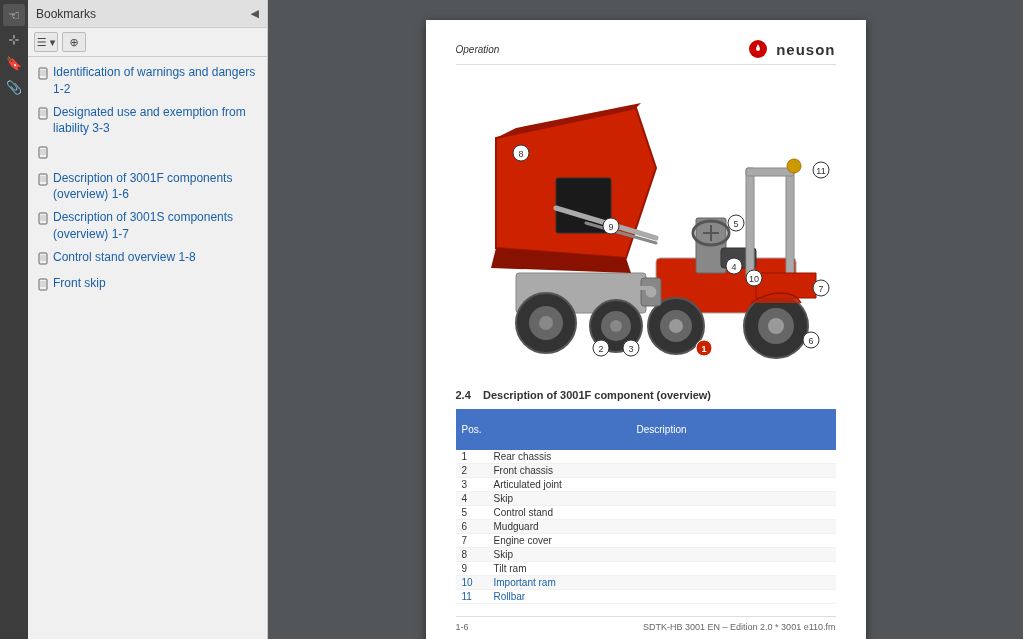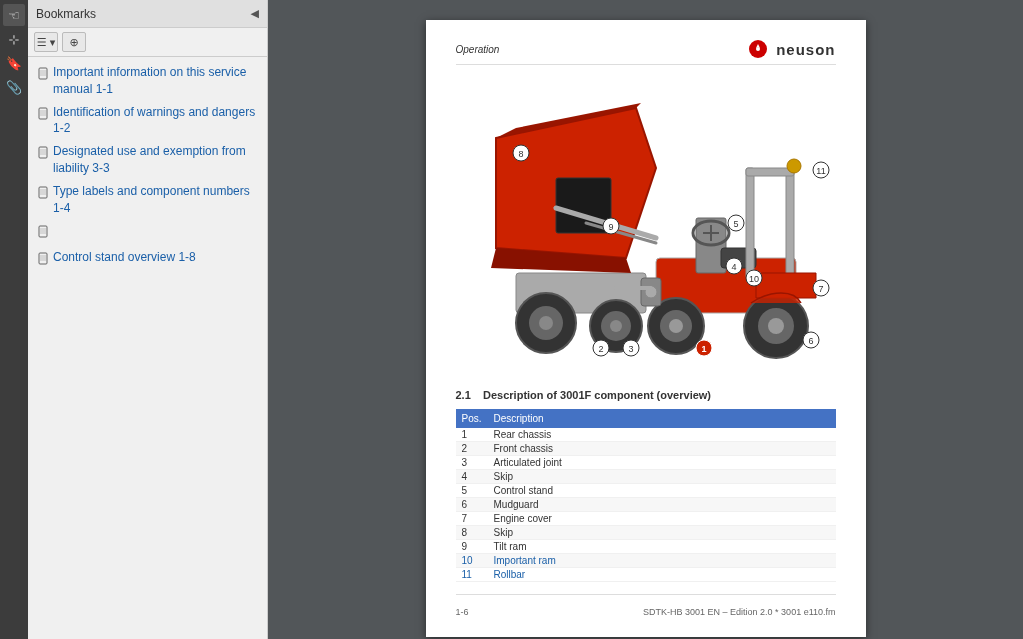--- a/index.html
+++ b/index.html
@@ -193,22 +193,22 @@
 
     
     .components-table {
       width: 100%;
       border-collapse: collapse;
       font-size: 10px;
     }
     .components-table thead tr th {
       background: #4472c4;
       color: #fff;
-      padding: 4px 6px;
-      text-align: left;
+      padding: 15px 6px;
+      text-align: center;
       font-weight: normal;
     }
     .components-table tbody tr td {
       padding: 1px 6px;
       color: #333;
       border-bottom: 1px solid #f0f0f0;
     }
     .components-table tbody tr:nth-child(even) td {
       background: #f7f7f7;
     }
@@ -220,21 +220,21 @@
     .components-table tbody tr td.pos-10-label {
       color: #1a5fa8;
     }
 
     
     .page-footer {
       display: flex;
       justify-content: space-between;
       align-items: center;
       margin-top: 12px;
-      padding-top: 12px;
+      padding-top: 5px;
       border-top: 1px solid #ddd;
       font-size: 9px;
       color: #666;
     }
     .page-number { font-size: 9px; color: #666; }
   </style>
 </head>
 <body>
 
 <div class="left-toolbar">
@@ -247,29 +247,20 @@
 <div class="bookmarks-panel">
   <div class="bookmarks-header">
     <span class="bookmarks-title">Bookmarks</span>
     <span class="header-close">◀</span>
   </div>
   <div class="bookmarks-toolbar">
     <div class="bm-tool-btn">☰ ▾</div>
     <div class="bm-tool-btn">⊕</div>
   </div>
   <div class="bookmarks-list" id="bookmarks-list">
-  <div class="bookmark-item">
-    <span class="bookmark-icon" style="font-size:11px; color:#555; margin-right:5px; margin-top:1px; flex-shrink:0;"><svg width="10" height="13" viewBox="0 0 10 13" style="margin-top:2px">
-            <rect x="1" y="1" width="8" height="11" rx="1" fill="none" stroke="#666" stroke-width="1"></rect>
-            <line x1="2" y1="4" x2="8" y2="4" stroke="#aaa" stroke-width="0.7"></line>
-            <line x1="2" y1="6" x2="8" y2="6" stroke="#aaa" stroke-width="0.7"></line>
-            <line x1="2" y1="8" x2="8" y2="8" stroke="#aaa" stroke-width="0.7"></line>
-          </svg></span>
-    <span class="bookmark-label">Important information on this service manual 1-1</span>
-  </div>
       <div class="bookmark-item">
     <span class="bookmark-icon" style="font-size:11px; color:#555; margin-right:5px; margin-top:1px; flex-shrink:0;"><svg width="10" height="13" viewBox="0 0 10 13" style="margin-top:2px">
             <rect x="1" y="1" width="8" height="11" rx="1" fill="none" stroke="#666" stroke-width="1"></rect>
             <line x1="2" y1="4" x2="8" y2="4" stroke="#aaa" stroke-width="0.7"></line>
             <line x1="2" y1="6" x2="8" y2="6" stroke="#aaa" stroke-width="0.7"></line>
             <line x1="2" y1="8" x2="8" y2="8" stroke="#aaa" stroke-width="0.7"></line>
           </svg></span>
     <span class="bookmark-label">Identification of warnings and dangers 1-2</span>
   </div>
       <div class="bookmark-item">
@@ -281,38 +272,56 @@
           </svg></span>
     <span class="bookmark-label">Designated use and exemption from liability 3-3</span>
   </div>
       <div class="bookmark-item">
     <span class="bookmark-icon" style="font-size:11px; color:#555; margin-right:5px; margin-top:1px; flex-shrink:0;"><svg width="10" height="13" viewBox="0 0 10 13" style="margin-top:2px">
             <rect x="1" y="1" width="8" height="11" rx="1" fill="none" stroke="#666" stroke-width="1"></rect>
             <line x1="2" y1="4" x2="8" y2="4" stroke="#aaa" stroke-width="0.7"></line>
             <line x1="2" y1="6" x2="8" y2="6" stroke="#aaa" stroke-width="0.7"></line>
             <line x1="2" y1="8" x2="8" y2="8" stroke="#aaa" stroke-width="0.7"></line>
           </svg></span>
-    <span class="bookmark-label">Type labels and component numbers 1-4</span>
-  </div>
-      <div class="bookmark-item">
-    <span class="bookmark-icon" style="font-size:11px; color:#555; margin-right:5px; margin-top:1px; flex-shrink:0;"><svg width="10" height="13" viewBox="0 0 10 13" style="margin-top:2px">
-            <rect x="1" y="1" width="8" height="11" rx="1" fill="none" stroke="#666" stroke-width="1"></rect>
-            <line x1="2" y1="4" x2="8" y2="4" stroke="#aaa" stroke-width="0.7"></line>
-            <line x1="2" y1="6" x2="8" y2="6" stroke="#aaa" stroke-width="0.7"></line>
-            <line x1="2" y1="8" x2="8" y2="8" stroke="#aaa" stroke-width="0.7"></line>
-          </svg></span>
+  </div>
+      <div class="bookmark-item">
+    <span class="bookmark-icon" style="font-size:11px; color:#555; margin-right:5px; margin-top:1px; flex-shrink:0;"><svg width="10" height="13" viewBox="0 0 10 13" style="margin-top:2px">
+            <rect x="1" y="1" width="8" height="11" rx="1" fill="none" stroke="#666" stroke-width="1"></rect>
+            <line x1="2" y1="4" x2="8" y2="4" stroke="#aaa" stroke-width="0.7"></line>
+            <line x1="2" y1="6" x2="8" y2="6" stroke="#aaa" stroke-width="0.7"></line>
+            <line x1="2" y1="8" x2="8" y2="8" stroke="#aaa" stroke-width="0.7"></line>
+          </svg></span>
+    <span class="bookmark-label">Description of 3001F components (overview) 1-6</span>
+  </div>
+      <div class="bookmark-item">
+    <span class="bookmark-icon" style="font-size:11px; color:#555; margin-right:5px; margin-top:1px; flex-shrink:0;"><svg width="10" height="13" viewBox="0 0 10 13" style="margin-top:2px">
+            <rect x="1" y="1" width="8" height="11" rx="1" fill="none" stroke="#666" stroke-width="1"></rect>
+            <line x1="2" y1="4" x2="8" y2="4" stroke="#aaa" stroke-width="0.7"></line>
+            <line x1="2" y1="6" x2="8" y2="6" stroke="#aaa" stroke-width="0.7"></line>
+            <line x1="2" y1="8" x2="8" y2="8" stroke="#aaa" stroke-width="0.7"></line>
+          </svg></span>
+    <span class="bookmark-label">Description of 3001S components (overview) 1-7</span>
   </div>
       <div class="bookmark-item">
     <span class="bookmark-icon" style="font-size:11px; color:#555; margin-right:5px; margin-top:1px; flex-shrink:0;"><svg width="10" height="13" viewBox="0 0 10 13" style="margin-top:2px">
             <rect x="1" y="1" width="8" height="11" rx="1" fill="none" stroke="#666" stroke-width="1"></rect>
             <line x1="2" y1="4" x2="8" y2="4" stroke="#aaa" stroke-width="0.7"></line>
             <line x1="2" y1="6" x2="8" y2="6" stroke="#aaa" stroke-width="0.7"></line>
             <line x1="2" y1="8" x2="8" y2="8" stroke="#aaa" stroke-width="0.7"></line>
           </svg></span>
     <span class="bookmark-label">Control stand overview 1-8</span>
+  </div>
+      <div class="bookmark-item">
+    <span class="bookmark-icon" style="font-size:11px; color:#555; margin-right:5px; margin-top:1px; flex-shrink:0;"><svg width="10" height="13" viewBox="0 0 10 13" style="margin-top:2px">
+            <rect x="1" y="1" width="8" height="11" rx="1" fill="none" stroke="#666" stroke-width="1"></rect>
+            <line x1="2" y1="4" x2="8" y2="4" stroke="#aaa" stroke-width="0.7"></line>
+            <line x1="2" y1="6" x2="8" y2="6" stroke="#aaa" stroke-width="0.7"></line>
+            <line x1="2" y1="8" x2="8" y2="8" stroke="#aaa" stroke-width="0.7"></line>
+          </svg></span>
+    <span class="bookmark-label">Front skip</span>
   </div>
     </div>
 </div>
 
 <div class="doc-area">
   <div class="page">
 
     <div class="page-header">
       <span class="page-header-title">Operation</span>
       <div class="page-header-logo">
@@ -412,21 +421,21 @@
 
         <circle cx="298" cy="200" r="8" fill="white" stroke="#333" stroke-width="1"></circle>
         <text x="298" y="204" text-anchor="middle" font-size="9" fill="#333">10</text>
 
         <circle cx="365" cy="92" r="8" fill="white" stroke="#333" stroke-width="1"></circle>
         <text x="365" y="96" text-anchor="middle" font-size="9" fill="#333">11</text>
       </svg>
     </div>
 
     <div class="section-title">
-      <span>2.1</span>
+      <span>2.4</span>
       &nbsp;&nbsp;
       <span>Description of 3001F component (overview)</span>
     </div>
 
     <table class="components-table">
       <thead>
         <tr>
           <th>Pos.</th>
           <th>Description</th>
         </tr>

